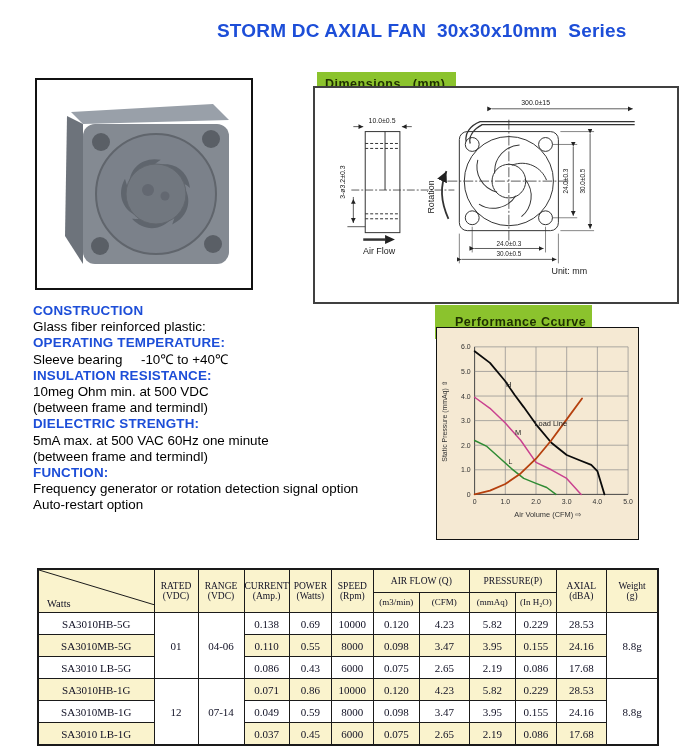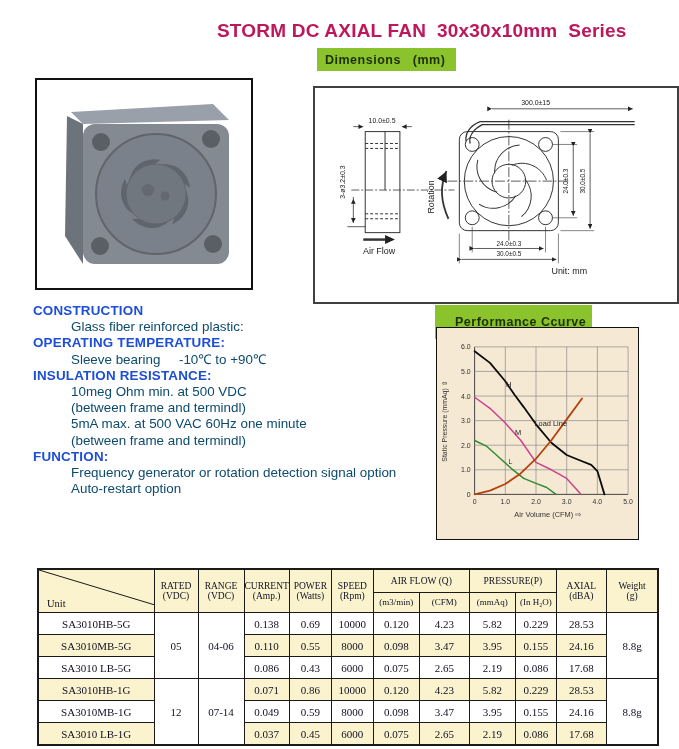--- a/index.html
+++ b/index.html
@@ -1,35 +1,35 @@
 <!DOCTYPE html>
 <html><head>
 <meta charset="utf-8">
 <style>
   html,body{margin:0;padding:0;background:#fff;}
   .page{position:relative;width:679px;height:749px;background:#fff;overflow:hidden;
         font-family:"Liberation Sans",sans-serif;color:#111;}
   .title{position:absolute;left:217px;top:20px;font-size:19px;font-weight:bold;
-         color:#be185d;white-space:pre;letter-spacing:.2px;}
+         color:#1d4ed8;white-space:pre;letter-spacing:.2px;}
   
   .photo-box{position:absolute;left:35px;top:78px;width:214px;height:208px;
              border:2px solid #111;background:#fff;}
   .dim-panel{position:absolute;left:313px;top:74px;width:362px;height:214px;
              border:2px solid #404040;background:#fff;margin-top:12px;}
   .tag{position:absolute;background:#8bc32d;color:#1f3000;font-weight:bold;
        font-size:12.5px;display:flex;align-items:center;padding-left:8px;
        white-space:pre;letter-spacing:.5px;}
-  .tag-dim{left:317px;top:48px;width:131px;height:23px;}
+  .tag-dim{left:317px;top:72px;width:131px;height:23px;}
   .tag-perf{left:435px;top:305px;width:137px;height:34px;padding-left:20px;}
   .perf-box{position:absolute;left:436px;top:327px;width:201px;height:211px;
             border:1px solid #111;background:#f5e9d3;}
   
   .specs{position:absolute;left:33px;top:303px;width:400px;font-size:13.4px;line-height:16.2px;}
   .specs .hd{color:#1d4ed8;font-weight:bold;letter-spacing:.2px;}
-  .specs .ln{white-space:pre;color:#0c4a6e;margin-left:38px;}
+  .specs .ln{white-space:pre;color:#000000;}
   
   .spec-table{position:absolute;left:37px;top:568px;border-collapse:collapse;table-layout:fixed;
               font-family:"Liberation Serif",serif;color:#101024;}
   .spec-table th,.spec-table td{border:1px solid #1a1a1a;text-align:center;vertical-align:middle;
               padding:0;overflow:hidden;}
   .spec-table{border:2px solid #1a1a1a;}
   .spec-table thead th{font-weight:normal;font-size:9.5px;white-space:pre-line;line-height:10.5px;
               background:#faf3cd;}
   .spec-table thead tr.sub th{font-size:9px;height:16px;}
   .spec-table thead tr.main th{height:19px;}
@@ -148,24 +148,25 @@
         <text x="119" y="110" text-anchor="middle" transform="rotate(-90 119 110)">Rotation</text>
         <text x="238" y="188">Unit: mm</text>
       </g>
     </svg>
   </div>
 
   <div class="specs" id="specs">
       <div class="hd">CONSTRUCTION</div>
       <div class="ln">Glass fiber reinforced plastic:</div>
       <div class="hd">OPERATING TEMPERATURE:</div>
-      <div class="ln">Sleeve bearing     -10℃ to +90℃</div>
+      <div class="ln">Sleeve bearing     -10℃ to +40℃</div>
       <div class="hd">INSULATION RESISTANCE:</div>
       <div class="ln">10meg Ohm min. at 500 VDC</div>
       <div class="ln">(between frame and termindl)</div>
+      <div class="hd">DIELECTRIC STRENGTH:</div>
       <div class="ln">5mA max. at 500 VAC 60Hz one minute</div>
       <div class="ln">(between frame and termindl)</div>
       <div class="hd">FUNCTION:</div>
       <div class="ln">Frequency generator or rotation detection signal option</div>
       <div class="ln">Auto-restart option</div>
     </div>
 
   <div class="tag tag-perf">Performance Ccurve</div>
   <div class="perf-box" id="chart"><svg width="199" height="209" viewBox="0 0 201 211">
         <line x1="38" y1="168" x2="38" y2="19" stroke="#444" stroke-width="1"></line>
@@ -221,21 +222,21 @@
         <col style="width:50px">
         <col style="width:52px">
     </colgroup>
     <thead>
       <tr class="main">
         <th rowspan="2" class="diag">
           <svg width="116" height="35">
             <line x1="0" y1="0" x2="116" y2="35" stroke="#1a1a1a" stroke-width="1"></line>
           </svg>
           <span class="spec">Spec</span>
-          <span class="model">Unit</span>
+          <span class="model">Watts</span>
         </th>
         <th rowspan="2">RATED
 (VDC)</th>
         <th rowspan="2">RANGE
 (VDC)</th>
         <th rowspan="2">CURRENT
 (Amp.)</th>
         <th rowspan="2">POWER
 (Watts)</th>
         <th rowspan="2">SPEED
@@ -250,21 +251,21 @@
       <tr class="sub">
         <th>(m3/min)</th>
         <th>(CFM)</th>
         <th>(mmAq)</th>
         <th>(In H₂O)</th>
       </tr>
     </thead>
     <tbody id="tbody">
         <tr>
           <td>SA3010HB-5G</td>
-          <td rowspan="3">05</td>
+          <td rowspan="3">01</td>
           <td rowspan="3">04-06</td>
           <td>0.138</td>
           <td>0.69</td>
           <td>10000</td>
           <td>0.120</td>
           <td>4.23</td>
           <td>5.82</td>
           <td>0.229</td>
           <td>28.53</td>
           <td rowspan="3">8.8g</td>

